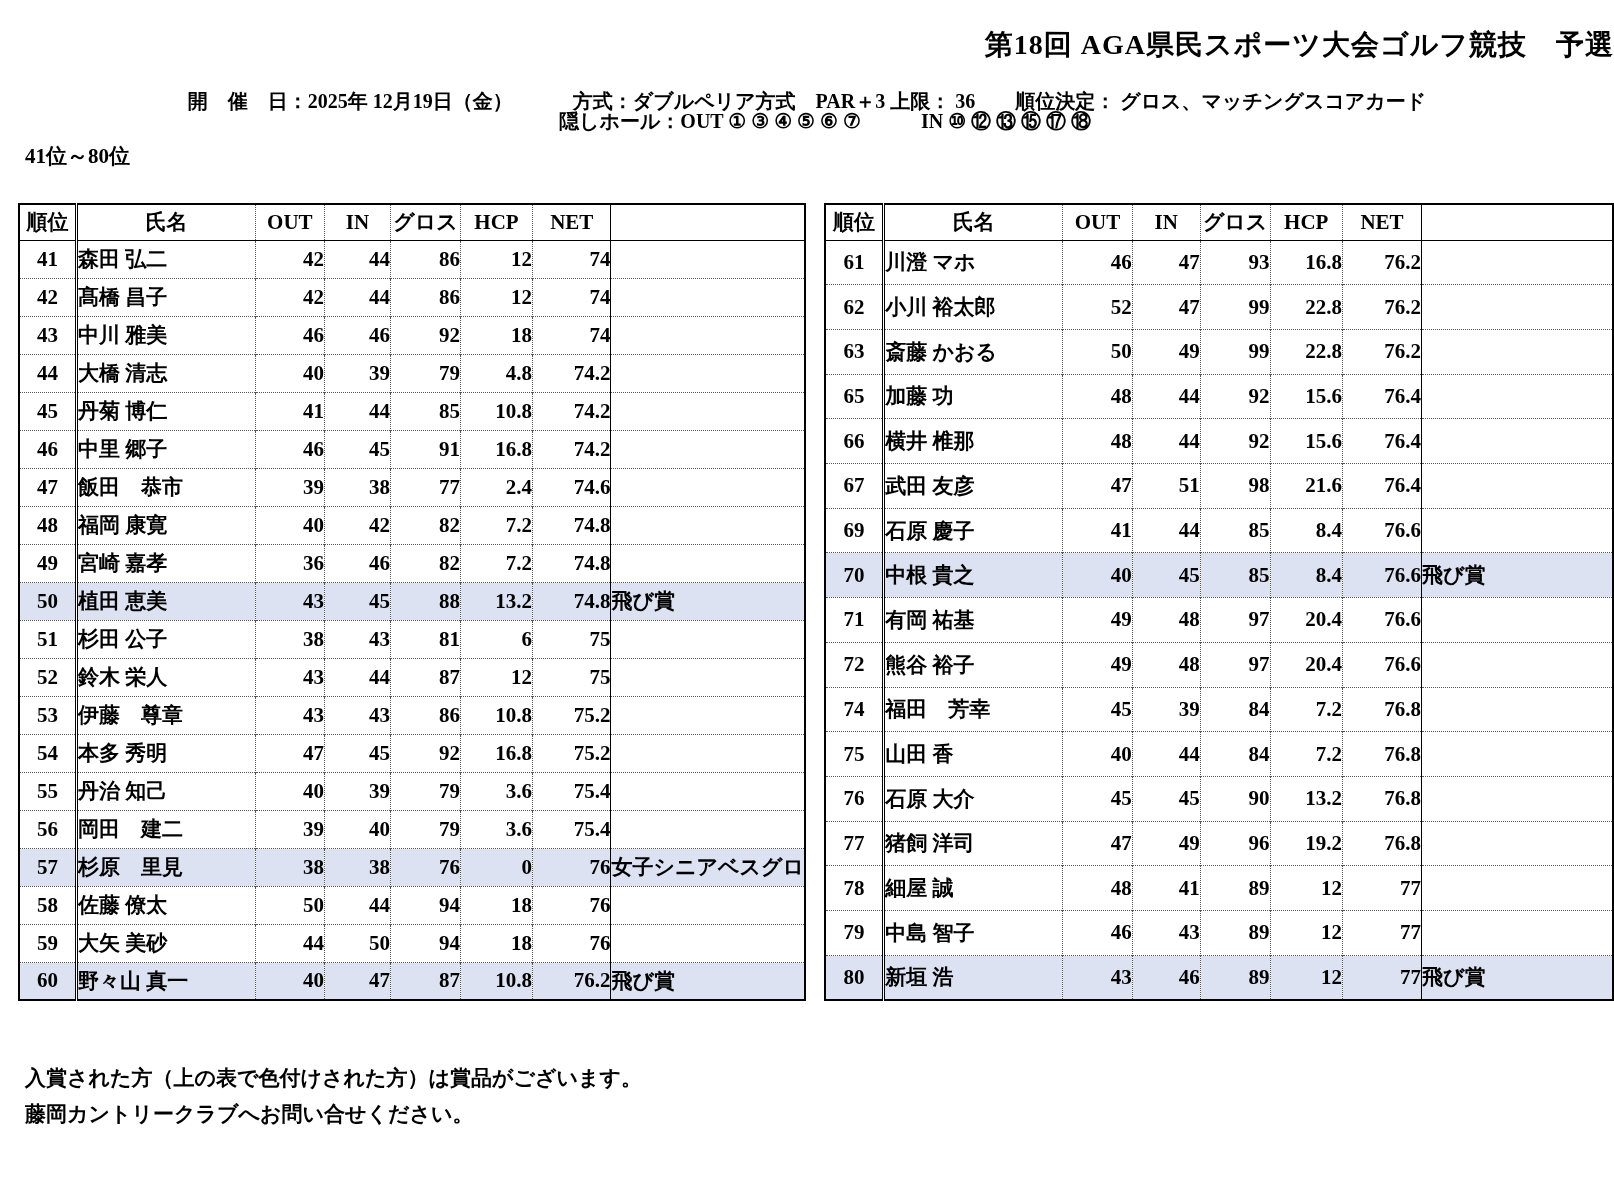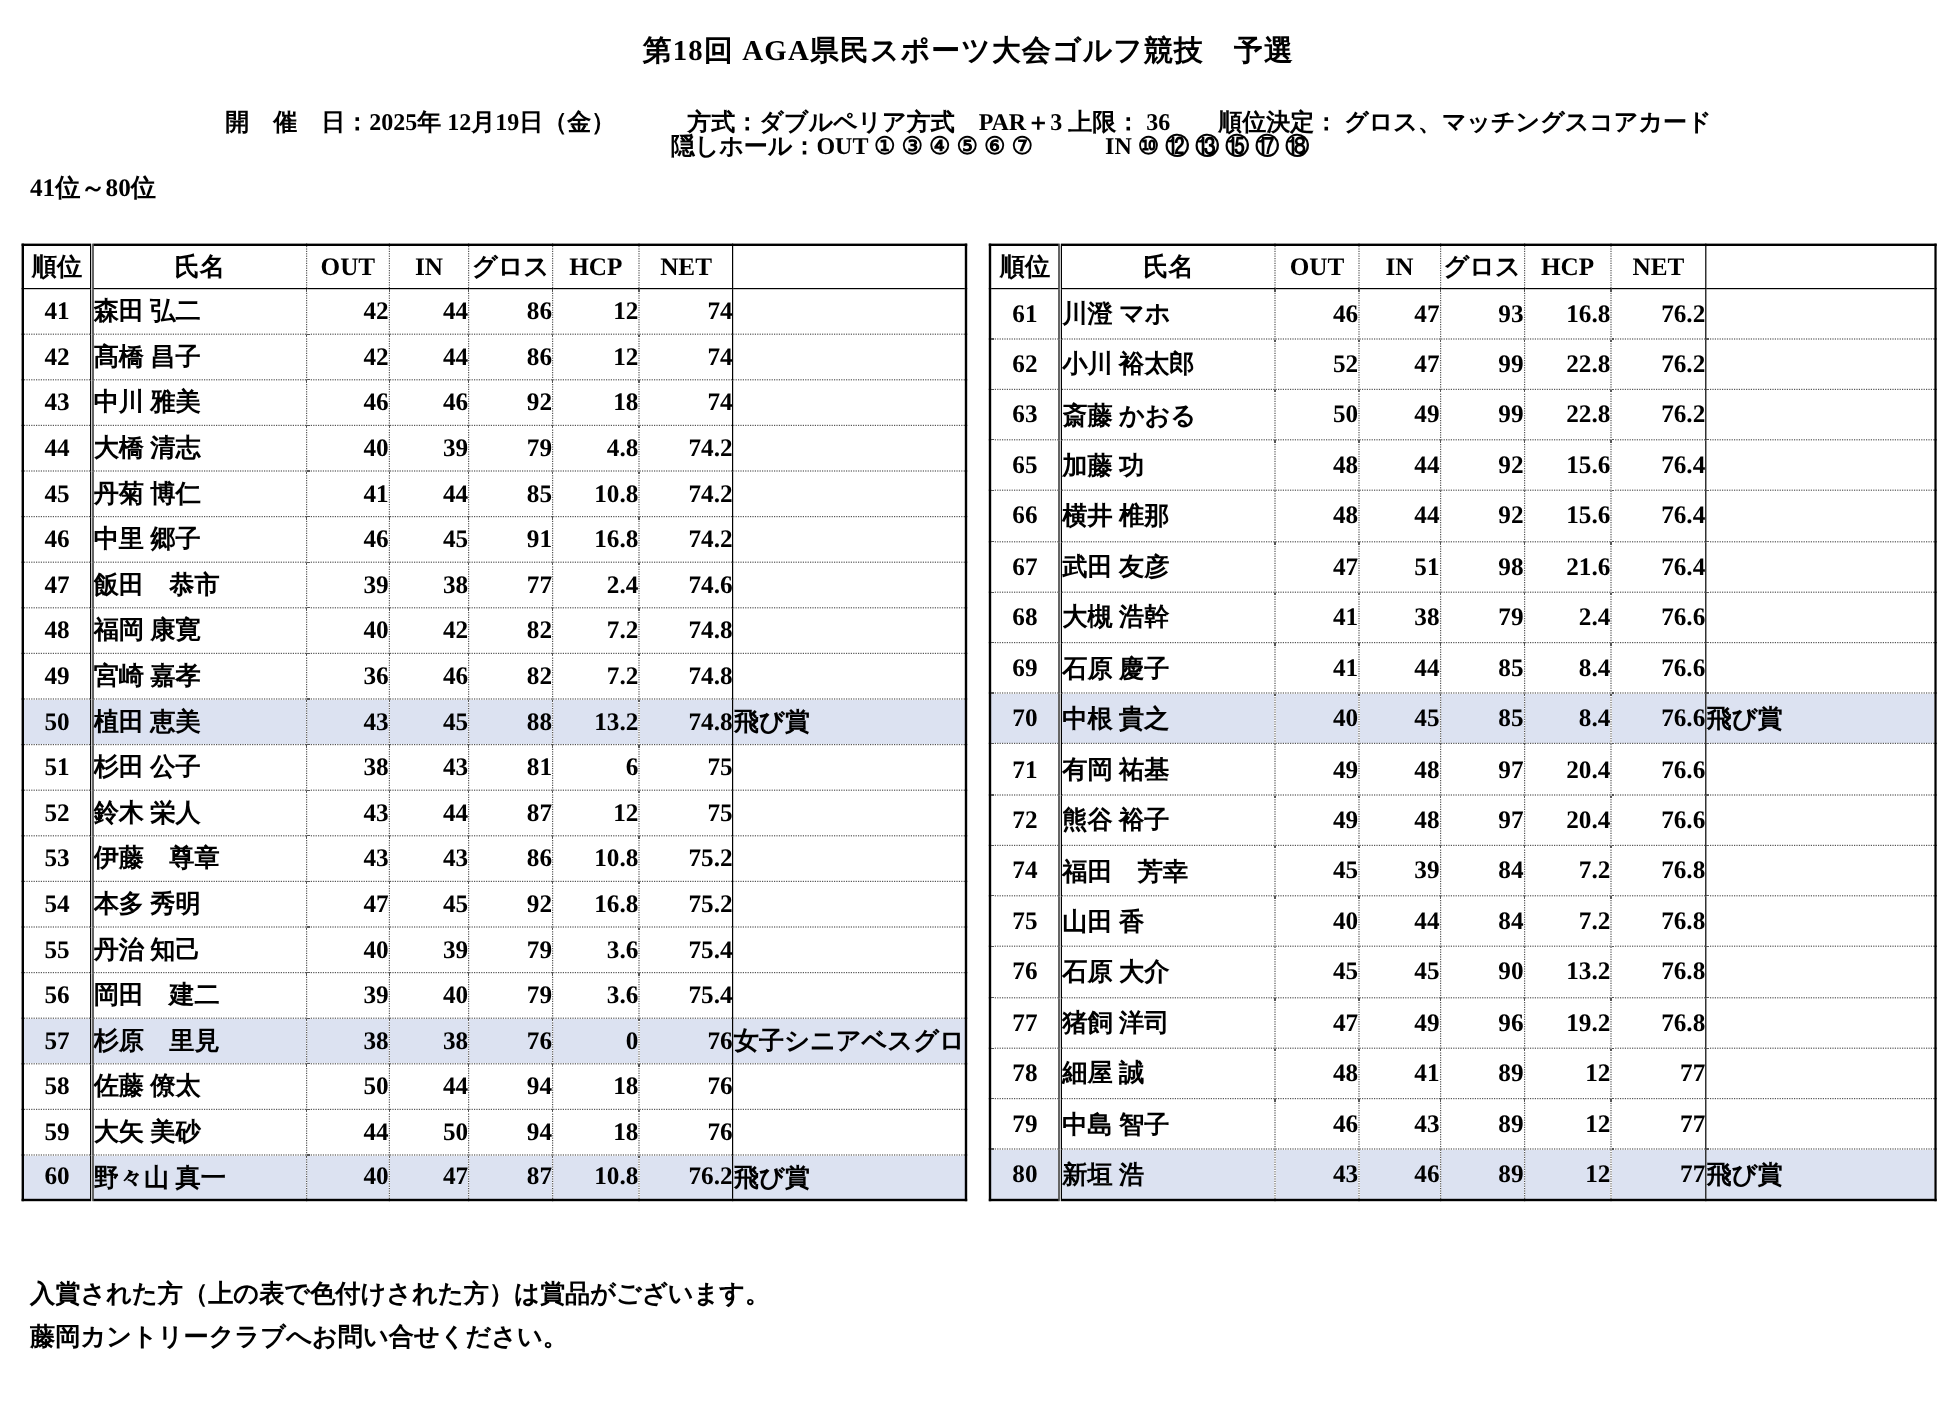--- a/index.html
+++ b/index.html
@@ -7,21 +7,21 @@
     margin: 0; padding: 0;
     width: 1614px; height: 1186px;
     background: #ffffff;
     font-family: "Liberation Serif", "DejaVu Serif", serif;
     color: #000;
   }
   #page { position: relative; width: 1614px; height: 1186px; overflow: hidden; }
 
   .title {
     position: absolute; top: 26px; left: 0; width: 100%;
-    text-align: center; font-size: 24px; font-weight: bold;
+    text-align: right; font-size: 28px; font-weight: bold;
     letter-spacing: 1px;
   }
   .info-line {
     position: absolute; top: 76px; left: 0; width: 100%;
     text-align: center; font-size: 20px; font-weight: bold;
     white-space: pre;
     margin-top: 12px;
   }
   .holes-line {
     position: absolute; top: 108px; left: 0; width: 100%;
@@ -392,30 +392,20 @@
             <td class="c-rank">67</td>
             <td class="c-name">武田 友彦</td>
             <td class="c-out">47</td>
             <td class="c-in">51</td>
             <td class="c-gross">98</td>
             <td class="c-hcp">21.6</td>
             <td class="c-net">76.4</td>
             <td class="c-remark"></td>
           </tr>
           <tr>
-            <td class="c-rank">68</td>
-            <td class="c-name">大槻 浩幹</td>
-            <td class="c-out">41</td>
-            <td class="c-in">38</td>
-            <td class="c-gross">79</td>
-            <td class="c-hcp">2.4</td>
-            <td class="c-net">76.6</td>
-            <td class="c-remark"></td>
-          </tr>
-          <tr>
             <td class="c-rank">69</td>
             <td class="c-name">石原 慶子</td>
             <td class="c-out">41</td>
             <td class="c-in">44</td>
             <td class="c-gross">85</td>
             <td class="c-hcp">8.4</td>
             <td class="c-net">76.6</td>
             <td class="c-remark"></td>
           </tr>
           <tr class="highlight">

